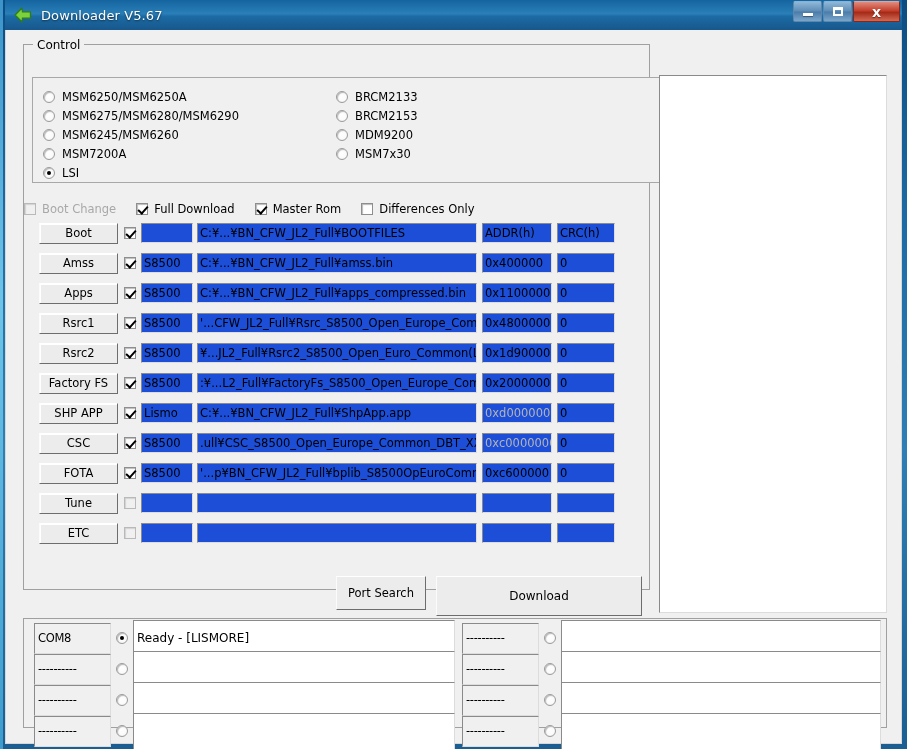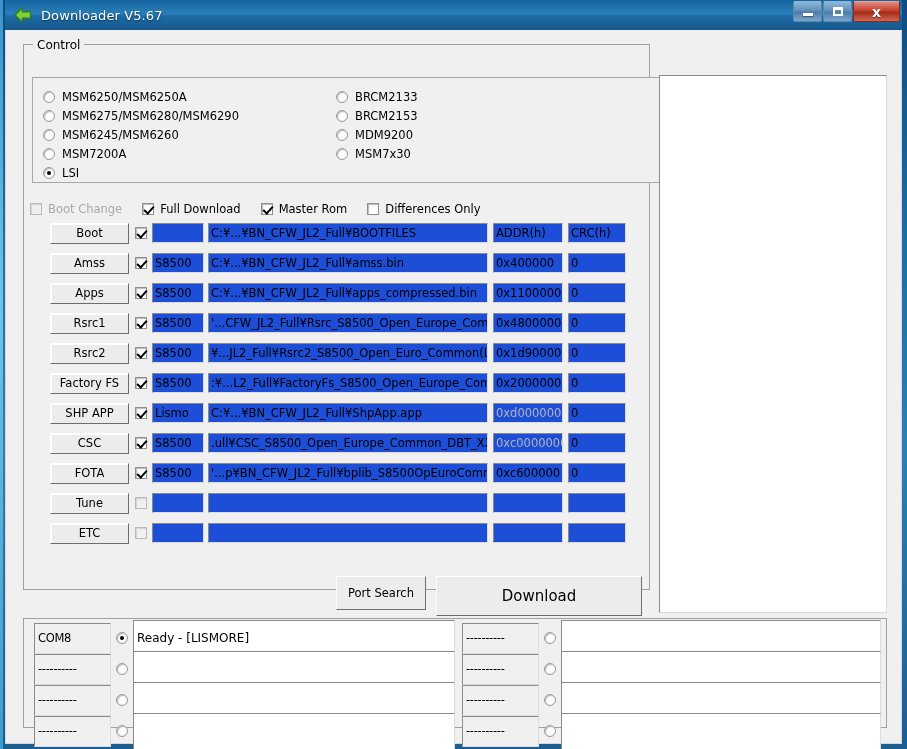--- a/index.html
+++ b/index.html
@@ -161,21 +161,21 @@
     left: 3px; top: 3px;
     width: 4px; height: 4px;
     border-radius: 50%;
     background: #000;
   }
   .radio-label { font-size: 11.5px; color: #000; white-space: nowrap; }
 
   
   #options-row {
     position: absolute;
-    left: 24px; top: 172px;
+    left: 18px; top: 172px;
     display: flex;
     align-items: center;
   }
   .opt { display: flex; align-items: center; margin-right: 20px; }
   .chk {
     width: 12px; height: 12px;
     border: 1px solid #8e8e8e;
     background: #ffffff;
     box-shadow: inset 1px 1px 1px rgba(140,140,140,0.6);
     box-sizing: border-box;
@@ -190,21 +190,21 @@
     width: 4px; height: 8px;
     border: solid #000;
     border-width: 0 2px 2px 0;
     transform: rotate(42deg);
   }
   .chk.disabled { background: #f0f0f0; border-color: #b9b9b9; box-shadow: inset 1px 1px 1px rgba(180,180,180,0.5); }
   .opt-label { font-size: 11.5px; color: #000; white-space: nowrap; }
   .opt-label.disabled { color: #a8a8a8; }
 
   
-  #rows { position: absolute; left: 44px; top: 192px; }
+  #rows { position: absolute; left: 33px; top: 192px; }
   .frow {
     display: flex;
     align-items: center;
     height: 22px;
     margin-bottom: 8px;
   }
   .rbtn {
     width: 79px; height: 21px;
     box-sizing: border-box;
     border: 1px solid #949494;
@@ -273,21 +273,21 @@
     width: 206px; height: 40px;
     margin-left: 10px;
     box-sizing: border-box;
     border: 1px solid #949494;
     border-top-color: #ffffff;
     border-left-color: #fbfbfb;
     border-right-color: #6d6d6d;
     border-bottom-color: #6d6d6d;
     background: #ececec;
     display: flex; align-items: center; justify-content: center;
-    font-size: 15px;
+    font-size: 12px;
   }
 
   
   #log-panel {
     position: absolute;
     left: 653px; top: 45px;
     width: 228px; height: 538px;
     background: #ffffff;
     border: 1px solid #8a8a8a;
     border-right-color: #dcdcdc;

